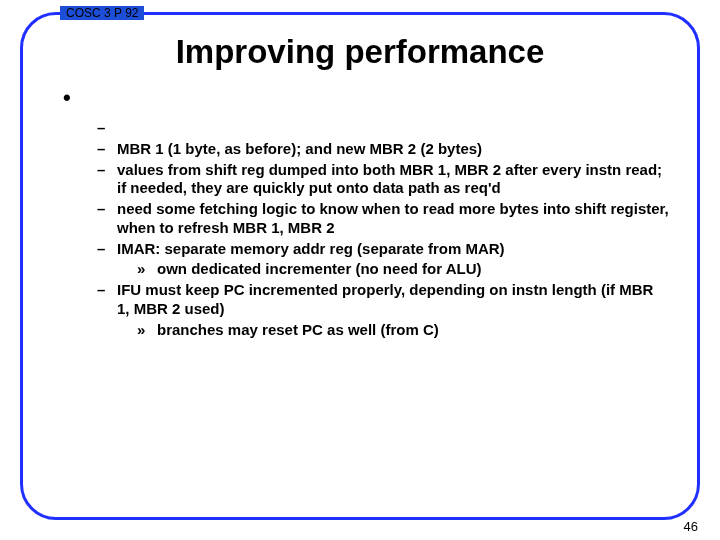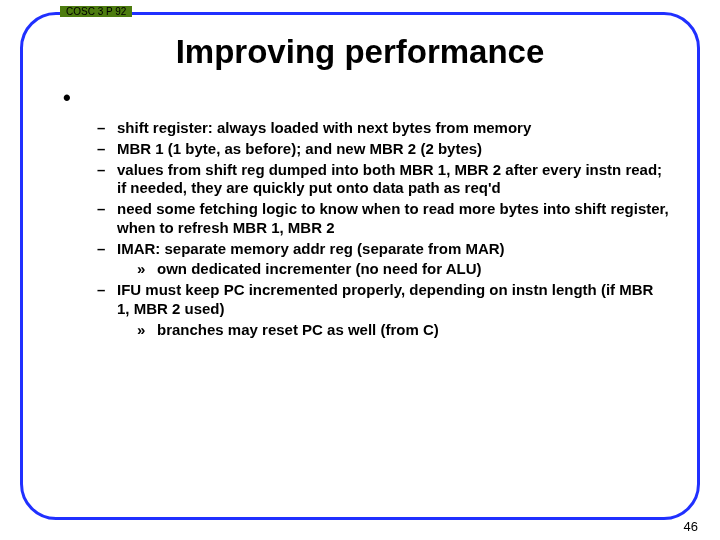--- a/index.html
+++ b/index.html
@@ -18,23 +18,23 @@
     right: 20px;
     bottom: 20px;
     border: 3px solid #2030ff;
     border-radius: 36px;
     padding: 0;
   }
   .course-label {
     position: absolute;
     top: 6px;
     left: 60px;
-    background: #4d7c0f;
+    background: #1d4ed8;
     padding: 0 6px;
-    font-size: 10px;
+    font-size: 12px;
     color: #000;
     z-index: 2;
   }
   .title {
     text-align: center;
     font-size: 33px;
     font-weight: bold;
     color: #000;
     padding: 18px 0 14px 0;
   }
@@ -84,21 +84,20 @@
 
 <div class="slide-border">
   <div class="title">Improving performance</div>
   <div class="content">
     <div class="lvl1">
       <span class="bullet">•</span>
     </div>
     <div id="bullet-list">
         <div class="lvl2">
           <span class="bullet">–</span>
-          <span>shift register: always loaded with next bytes from memory</span>
         </div>
         <div class="lvl2">
           <span class="bullet">–</span>
           <span>MBR 1 (1 byte, as before); and new MBR 2 (2 bytes)</span>
         </div>
         <div class="lvl2">
           <span class="bullet">–</span>
           <span>values from shift reg dumped into both MBR 1, MBR 2 after every instn read; if needed, they are quickly put onto data path as req'd</span>
         </div>
         <div class="lvl2">

